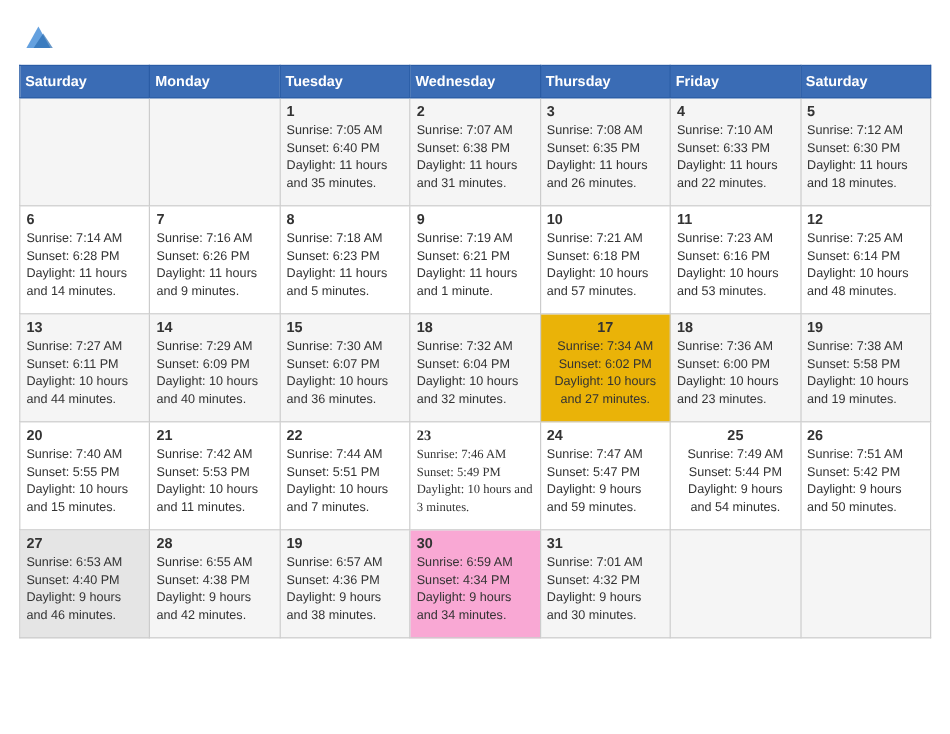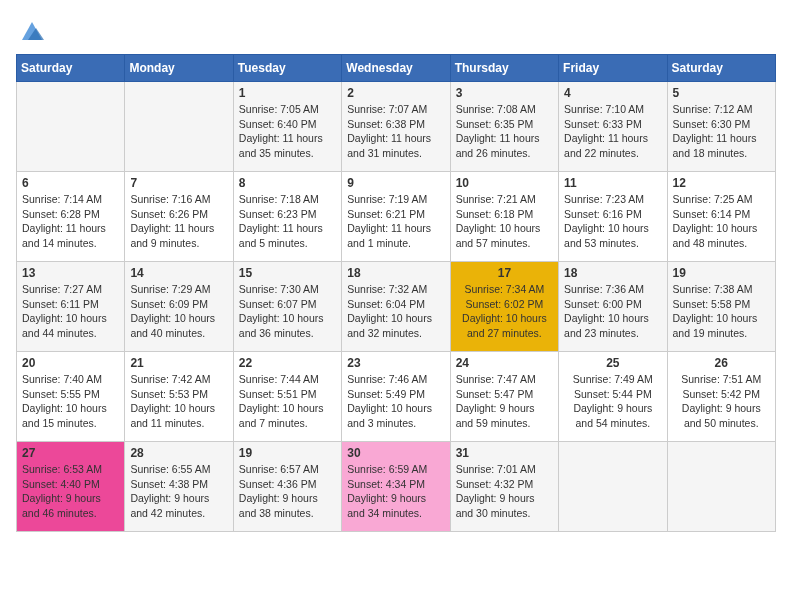--- a/index.html
+++ b/index.html
@@ -221,39 +221,39 @@
           <div class="day-info">Sunrise: 7:40 AM<br>Sunset: 5:55 PM<br>Daylight: 10 hours and 15 minutes.</div>
         </td>
         <td style="background-color: rgb(255, 255, 255);">
           <span class="day-number">21</span>
           <div class="day-info">Sunrise: 7:42 AM<br>Sunset: 5:53 PM<br>Daylight: 10 hours and 11 minutes.</div>
         </td>
         <td style="background-color: rgb(255, 255, 255); margin-left: 44px;">
           <span class="day-number">22</span>
           <div class="day-info">Sunrise: 7:44 AM<br>Sunset: 5:51 PM<br>Daylight: 10 hours and 7 minutes.</div>
         </td>
-        <td style="background-color: rgb(255, 255, 255);">
+        <td style="background-color: rgb(255, 255, 255); font-family: Liberation Serif, serif;">
           <span class="day-number">23</span>
           <div class="day-info">Sunrise: 7:46 AM<br>Sunset: 5:49 PM<br>Daylight: 10 hours and 3 minutes.</div>
         </td>
         <td style="background-color: rgb(255, 255, 255);">
           <span class="day-number">24</span>
           <div class="day-info">Sunrise: 7:47 AM<br>Sunset: 5:47 PM<br>Daylight: 9 hours and 59 minutes.</div>
         </td>
         <td style="background-color: rgb(255, 255, 255); text-align: center;">
           <span class="day-number">25</span>
           <div class="day-info">Sunrise: 7:49 AM<br>Sunset: 5:44 PM<br>Daylight: 9 hours and 54 minutes.</div>
         </td>
-        <td style="background-color: rgb(255, 255, 255); text-align: center;">
+        <td style="background-color: rgb(255, 255, 255);">
           <span class="day-number">26</span>
           <div class="day-info">Sunrise: 7:51 AM<br>Sunset: 5:42 PM<br>Daylight: 9 hours and 50 minutes.</div>
         </td>
       </tr>
       <tr>
-        <td style="background-color: #ec4899;">
+        <td style="background-color: #e5e5e5;">
           <span class="day-number">27</span>
           <div class="day-info">Sunrise: 6:53 AM<br>Sunset: 4:40 PM<br>Daylight: 9 hours and 46 minutes.</div>
         </td>
         <td style="background-color: rgb(245, 245, 245);">
           <span class="day-number">28</span>
           <div class="day-info">Sunrise: 6:55 AM<br>Sunset: 4:38 PM<br>Daylight: 9 hours and 42 minutes.</div>
         </td>
         <td style="background-color: rgb(245, 245, 245);">
           <span class="day-number">19</span>
           <div class="day-info">Sunrise: 6:57 AM<br>Sunset: 4:36 PM<br>Daylight: 9 hours and 38 minutes.</div>

